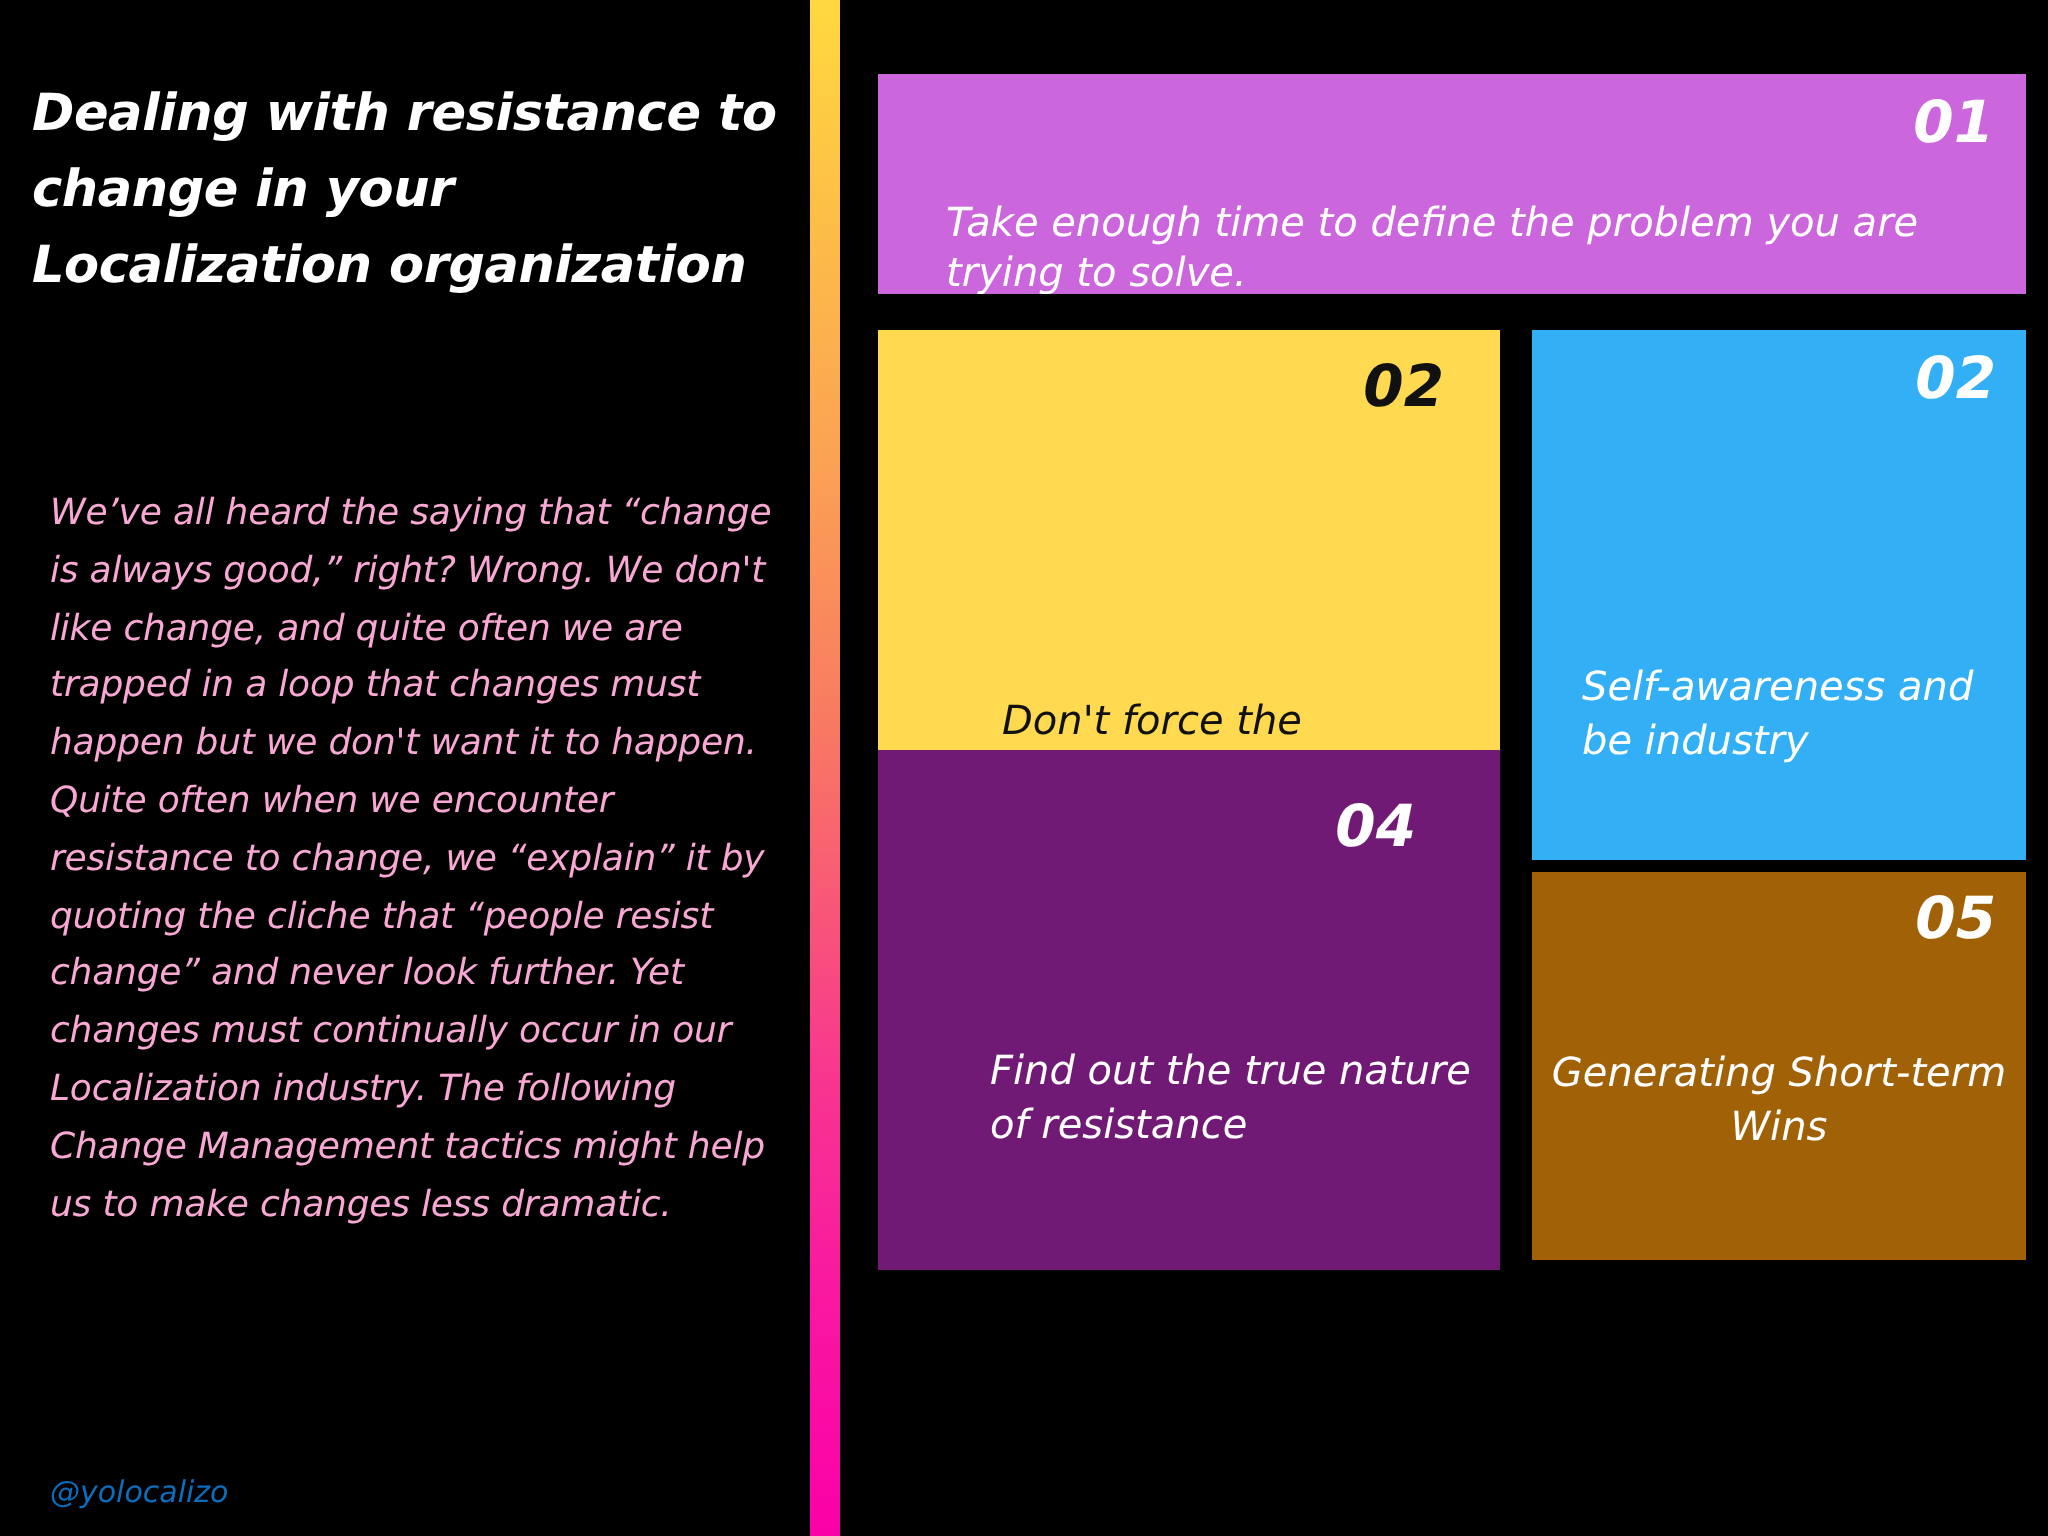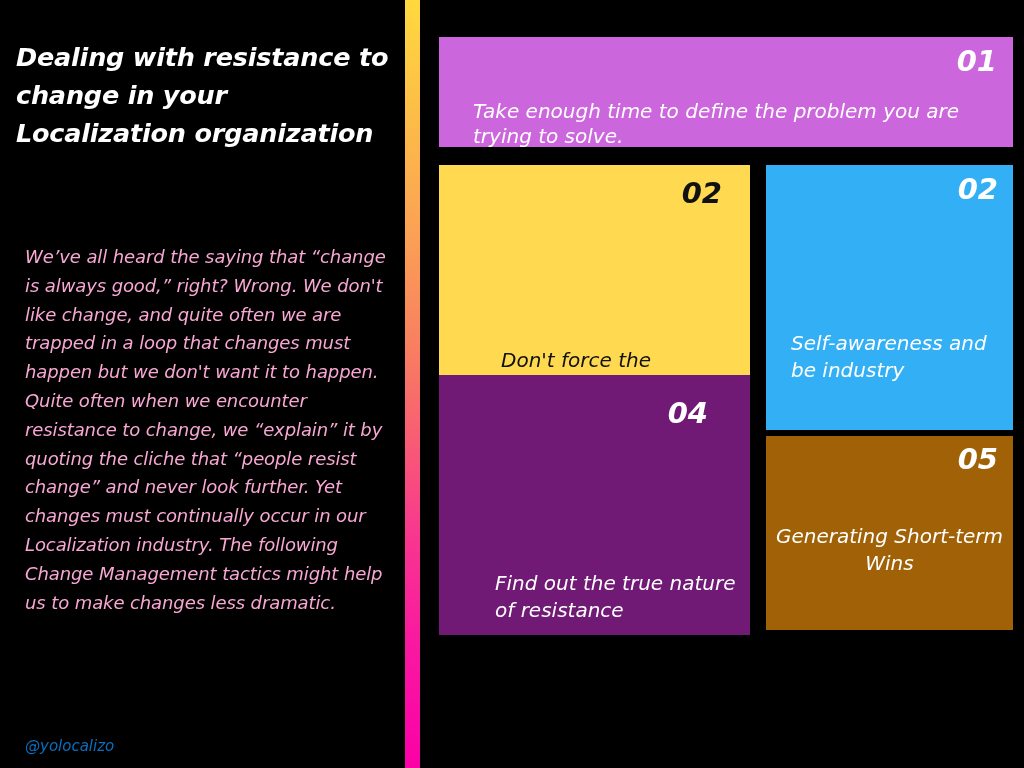--- a/index.html
+++ b/index.html
@@ -144,21 +144,21 @@
   }
   .card-03 .num { color: #ffffff; right: 15px; top: 6px; }
   .card-03 .txt { color: #ffffff; left: 25px; top: 165px; width: 205px; }
 
   
   .card-04 {
     left: 0; top: 338px; width: 311px; height: 260px;
     background: #701a75;
   }
   .card-04 .num { color: #ffffff; right: 42px; top: 20px; }
-  .card-04 .txt { color: #ffffff; left: 56px; top: 147px; width: 245px; margin-top: 48px; }
+  .card-04 .txt { color: #ffffff; left: 56px; top: 147px; width: 245px; }
 
   
   .card-05 {
     left: 327px; top: 399px; width: 247px; height: 194px;
     background: #a16207;
   }
   .card-05 .num { color: #ffffff; right: 15px; top: 5px; }
   .card-05 .txt { color: #ffffff; left: 0; top: 87px; width: 247px; text-align: center; }
 
   

